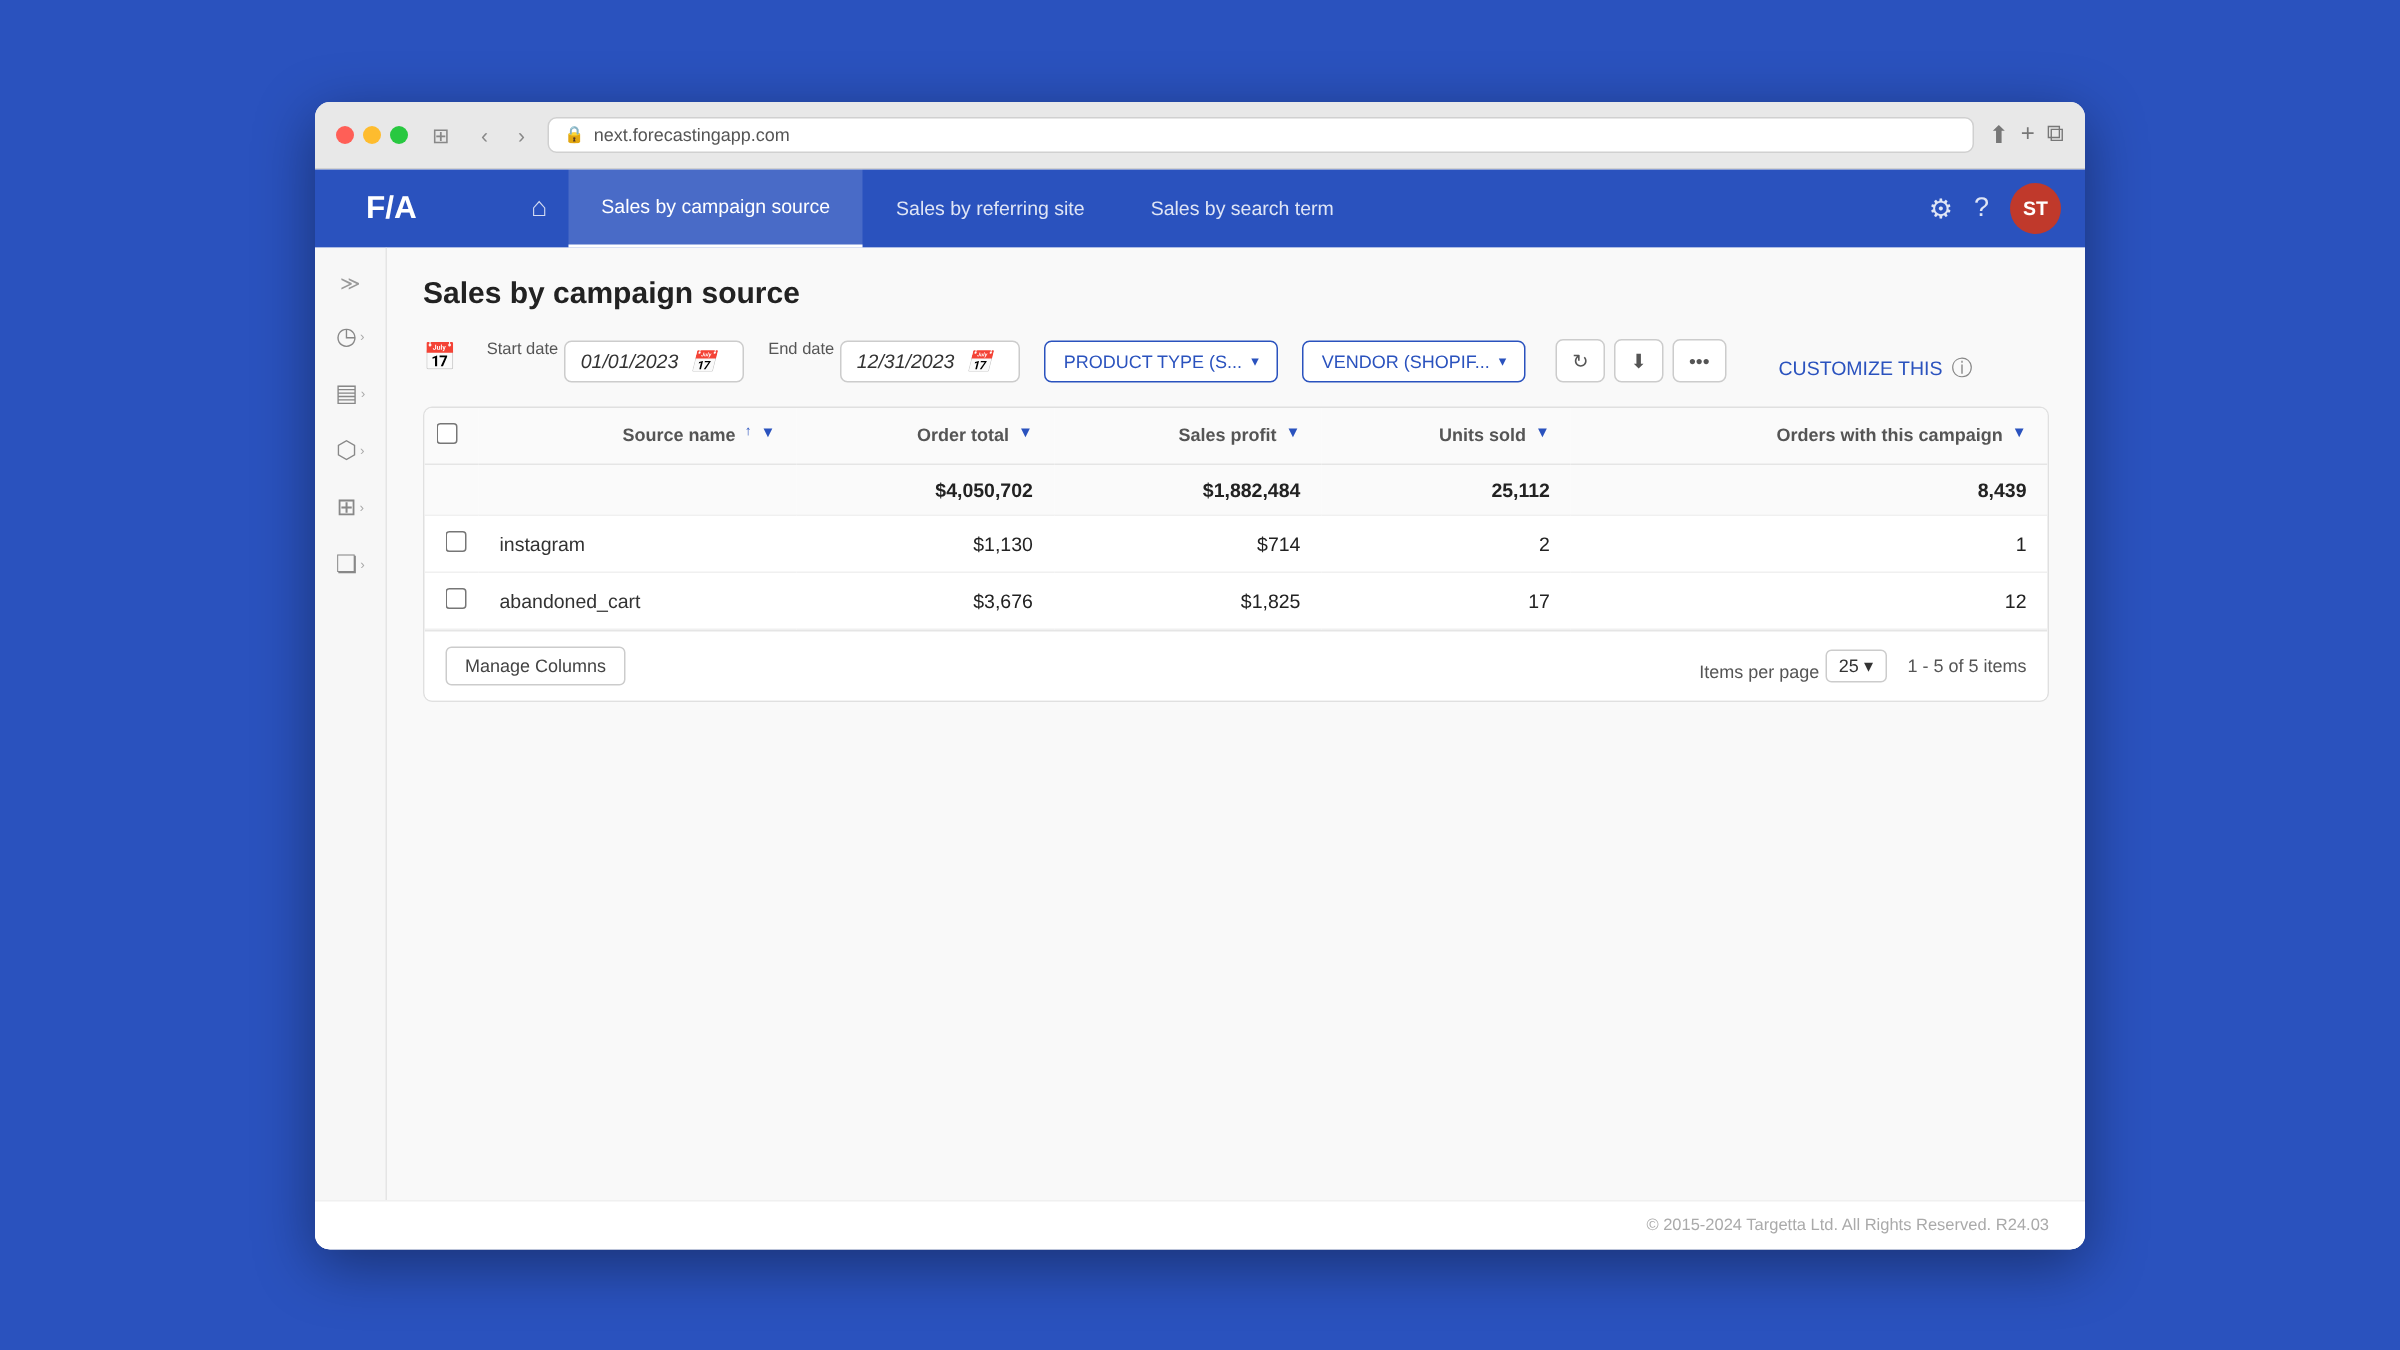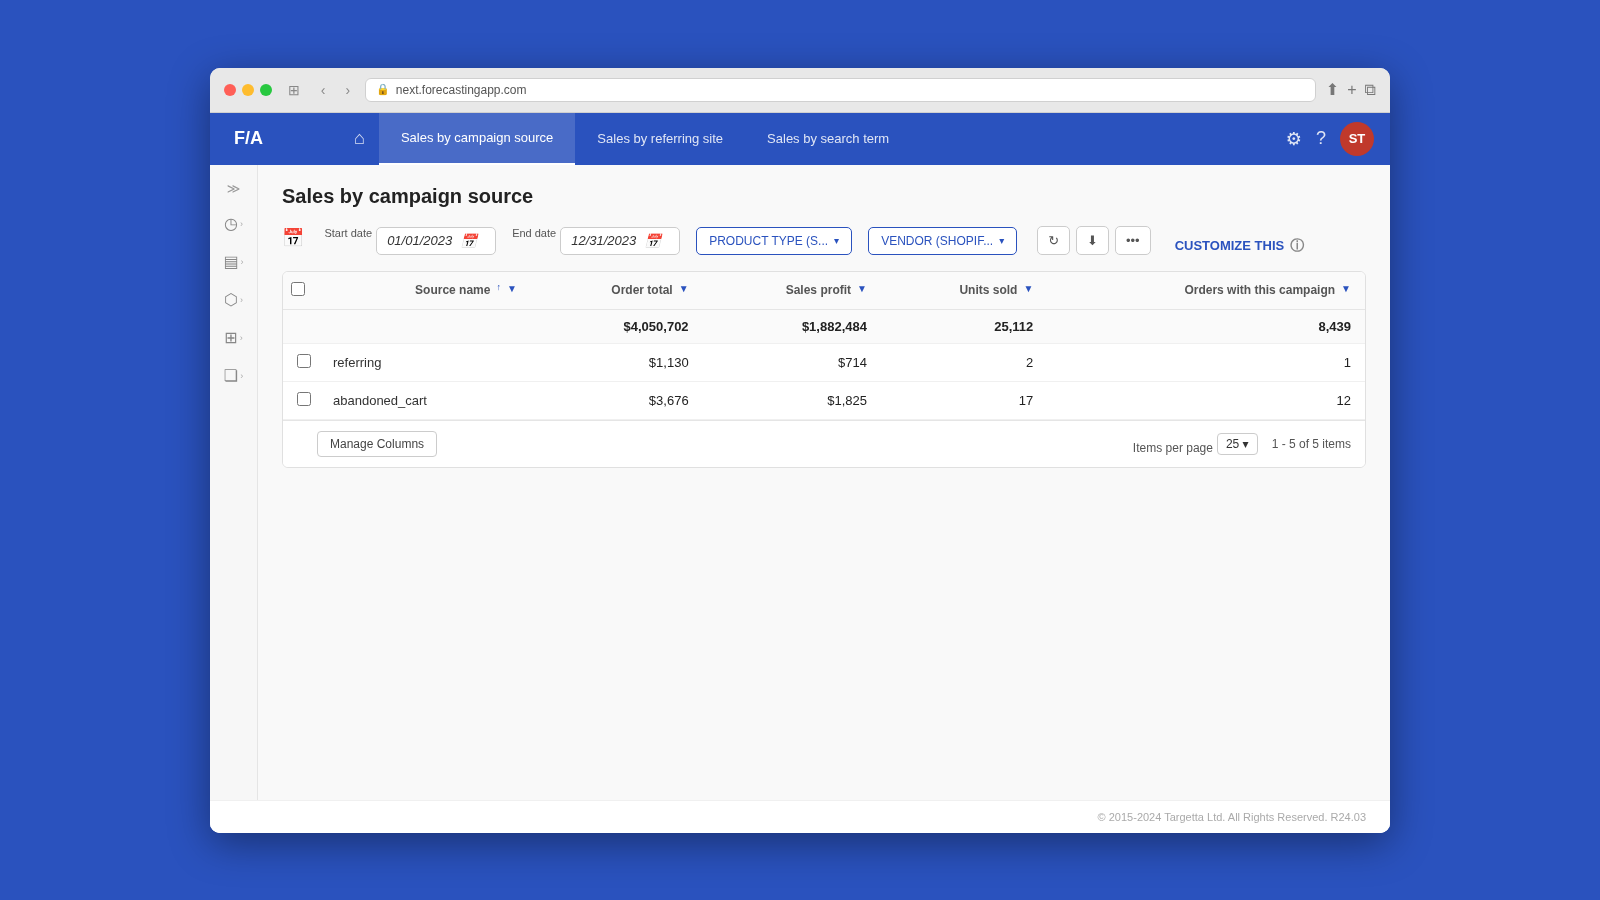--- a/index.html
+++ b/index.html
@@ -107,22 +107,22 @@
       background: #2a52be;
       display: flex;
       align-items: center;
       padding: 0;
       height: 52px;
     }
 
     .nav-logo {
       color: white;
       font-weight: bold;
-      font-size: 18px;
-      padding: 0 24px;
+      font-size: 21px;
+      padding: 0 34px;
       width: 130px;
     }
 
     .nav-home-btn {
       color: rgba(255,255,255,0.8);
       background: none;
       border: none;
       cursor: pointer;
       font-size: 18px;
       padding: 14px 14px;
@@ -325,22 +325,21 @@
     }
 
     .customize-link {
       display: flex;
       align-items: center;
       gap: 6px;
       color: #2a52be;
       font-size: 13px;
       cursor: pointer;
       text-decoration: none;
-      margin-left: 8px;
-      font-weight: bold;
+      margin-left: 19px;
     }
 
     
     .table-wrap {
       background: white;
       border: 1px solid #e0e0e0;
       border-radius: 6px;
       overflow: hidden;
     }
 
@@ -428,21 +427,20 @@
     }
 
     .manage-cols-btn {
       border: 1px solid #ccc;
       border-radius: 4px;
       background: white;
       color: #444;
       padding: 5px 12px;
       font-size: 12px;
       cursor: pointer;
-      margin-left: 20px;
     }
 
     .pagination-info {
       display: flex;
       align-items: center;
       gap: 14px;
       font-size: 12px;
       color: #555;
     }
 
@@ -643,21 +641,21 @@
                 <td>$4,050,702</td>
                 <td>$1,882,484</td>
                 <td>25,112</td>
                 <td>8,439</td>
               </tr>
 
             <tr>
       <td class="checkbox-col">
         <input type="checkbox" class="cb" style="">
       </td>
-      <td>referring</td>
+      <td>instagram</td>
       <td>$1,130</td>
       <td>$714</td>
       <td>2</td>
       <td>1</td>
     </tr>
                 <tr>
       <td class="checkbox-col">
         <input type="checkbox" class="cb" style="">
       </td>
       <td>abandoned_cart</td>

